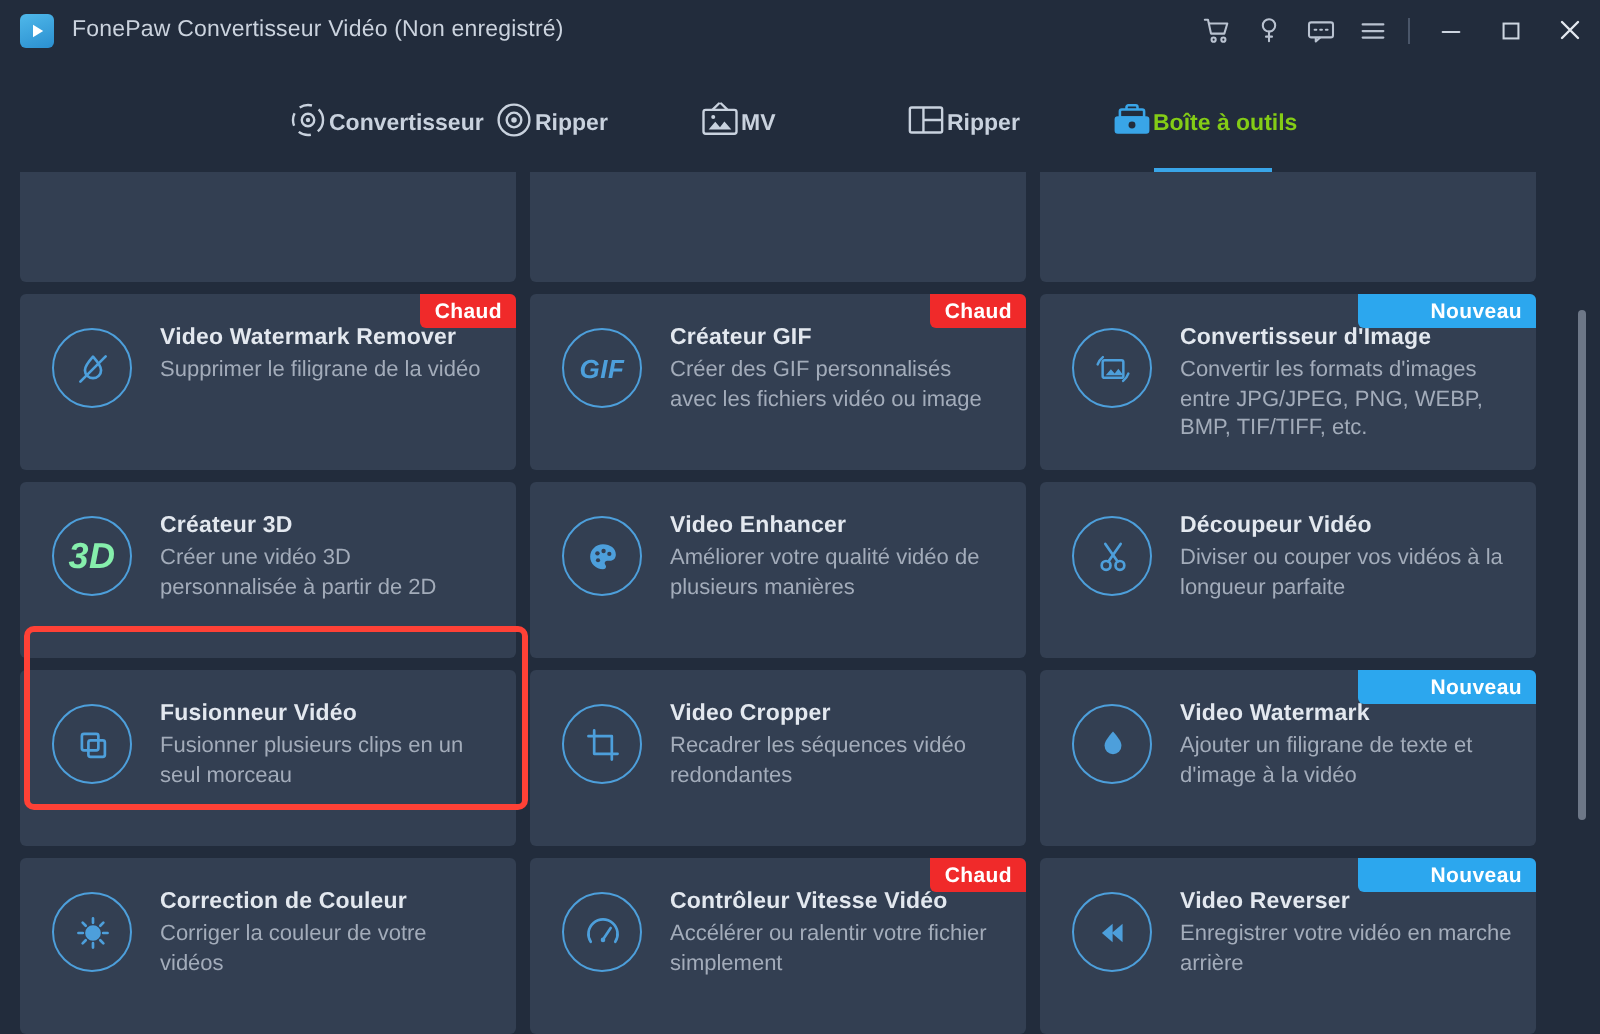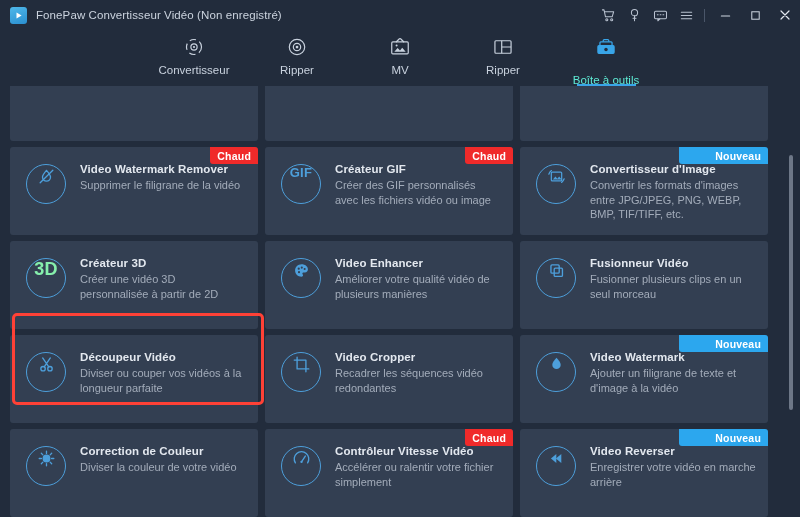--- a/index.html
+++ b/index.html
@@ -49,28 +49,29 @@
 
   
   .navbar {
     position: absolute; top: 30px; left: 0; width: 800px; height: 56px;
     background: #222c3c;
     display: flex; align-items: flex-start; justify-content: center;
   }
   .nav-list { display: flex; align-items: flex-start; gap: 0; }
   .nav-item {
     width: 103px; height: 56px; position: relative;
-    display: flex; flex-direction: column; align-items: center;
+    display: flex; flex-direction: row; align-items: center;
     justify-content: flex-start; padding-top: 4px;
     color: #c9d2de;
+    font-weight: bold;
   }
   .nav-ico { height: 26px; display:flex; align-items:center; justify-content:center; }
   .nav-ico svg { display: block; }
   .nav-label { font-size: 11.5px; margin-top: 4px; white-space: nowrap; }
-  .nav-item.active { color: #5eead4; justify-content: space-between; }
+  .nav-item.active { color: #84cc16; }
   .nav-underline {
     position: absolute; bottom: 0; left: 22px; right: 22px; height: 2px;
     background: #39a5e8;
   }
 
   
   .content {
     position: absolute; top: 86px; left: 0; width: 800px; height: 431px;
     background: #222c3c; overflow: hidden;
   }
@@ -83,22 +84,23 @@
     width: 248px; height: 88px;
     background: #333f52;
     border-radius: 3px;
     padding: 14px 12px 0 12px;
     display: flex; align-items: flex-start;
   }
   .card.empty { }
   .card-ico {
     width: 40px; height: 40px; flex: none; margin-top: 3px; margin-left: 4px;
     border: 1.6px solid #4d9fdb; border-radius: 50%;
-    display: flex; align-items: flex-start; justify-content: center;
+    display: flex; align-items: center; justify-content: center;
     color: #4d9fdb;
+    font-style: italic;
   }
   .card-ico svg { display: block; }
   .card-ico .gif-txt { font-size: 13px; font-weight: bold; color: #4d9fdb; letter-spacing: .3px; }
   .card-ico .d3-txt  { font-size: 18px; font-weight: bold; color: #86efac; letter-spacing: .3px; }
   .card-txt { margin-left: 14px; padding-top: 2px; min-width: 0; }
   .card-title {
     color: #e3e8ef; font-size: 11.5px; font-weight: bold;
     letter-spacing: .1px; white-space: nowrap;
   }
   .card-desc {
@@ -323,47 +325,47 @@
           </svg>
         </span>
         <span class="card-txt">
           <span class="card-title" style="display:block">Video Enhancer</span>
           <span class="card-desc" style="display:block">Améliorer votre qualité vidéo de plusieurs manières</span>
         </span>
       </div>
 
       <div class="card">
         <span class="card-ico">
-          <svg width="23" height="23" viewBox="0 0 24 24" fill="none" stroke="#4d9fdb" stroke-width="1.4" stroke-linejoin="round">
-            <rect x="6.2" y="6.2" width="8.6" height="8.6" rx="1.1"></rect>
-            <rect x="9.6" y="9.6" width="8.6" height="8.6" rx="1.1"></rect>
-          </svg>
-        </span>
-        <span class="card-txt">
-          <span class="card-title" style="display:block">Fusionneur Vidéo</span>
-          <span class="card-desc" style="display:block">Fusionner plusieurs clips en un seul morceau</span>
-        </span>
-      </div>
-
-      <div class="card">
-        <span class="card-ico">
           <svg width="23" height="23" viewBox="0 0 24 24" fill="none" stroke="#4d9fdb" stroke-width="1.4" stroke-linecap="round" stroke-linejoin="round">
             <circle cx="8.4" cy="16.4" r="2.3"></circle>
             <circle cx="15.6" cy="16.4" r="2.3"></circle>
             <path d="M9.6 14.4L16 5.2M14.4 14.4L8 5.2"></path>
           </svg>
         </span>
         <span class="card-txt">
           <span class="card-title" style="display:block">Découpeur Vidéo</span>
           <span class="card-desc" style="display:block">Diviser ou couper vos vidéos à la longueur parfaite</span>
         </span>
       </div>
 
       <div class="card">
         <span class="card-ico">
+          <svg width="23" height="23" viewBox="0 0 24 24" fill="none" stroke="#4d9fdb" stroke-width="1.4" stroke-linejoin="round">
+            <rect x="6.2" y="6.2" width="8.6" height="8.6" rx="1.1"></rect>
+            <rect x="9.6" y="9.6" width="8.6" height="8.6" rx="1.1"></rect>
+          </svg>
+        </span>
+        <span class="card-txt">
+          <span class="card-title" style="display:block">Fusionneur Vidéo</span>
+          <span class="card-desc" style="display:block">Fusionner plusieurs clips en un seul morceau</span>
+        </span>
+      </div>
+
+      <div class="card">
+        <span class="card-ico">
           <svg width="23" height="23" viewBox="0 0 24 24" fill="none" stroke="#4d9fdb" stroke-width="1.4" stroke-linecap="round" stroke-linejoin="round">
             <path d="M7.4 4.4v12.2h12.2"></path>
             <path d="M4.4 7.4h12.2v12.2"></path>
           </svg>
         </span>
         <span class="card-txt">
           <span class="card-title" style="display:block">Video Cropper</span>
           <span class="card-desc" style="display:block">Recadrer les séquences vidéo redondantes</span>
         </span>
       </div>
@@ -383,21 +385,21 @@
 
       <div class="card">
         <span class="card-ico">
           <svg width="23" height="23" viewBox="0 0 24 24" fill="none" stroke="#4d9fdb" stroke-width="1.4" stroke-linecap="round">
             <circle cx="12" cy="12" r="3.4" fill="#4d9fdb"></circle>
             <path d="M12 4.4v2.3M12 17.3v2.3M4.4 12h2.3M17.3 12h2.3M6.6 6.6l1.6 1.6M15.8 15.8l1.6 1.6M17.4 6.6l-1.6 1.6M8.2 15.8l-1.6 1.6"></path>
           </svg>
         </span>
         <span class="card-txt">
           <span class="card-title" style="display:block">Correction de Couleur</span>
-          <span class="card-desc" style="display:block">Diviser la couleur de votre vidéo</span>
+          <span class="card-desc" style="display:block">Corriger la couleur de votre vidéos</span>
         </span>
       </div>
 
       <div class="card">
         <span class="badge hot">Chaud</span>
         <span class="card-ico">
           <svg width="23" height="23" viewBox="0 0 24 24" fill="none" stroke="#4d9fdb" stroke-width="1.4" stroke-linecap="round">
             <path d="M5.6 16.6a7.6 7.6 0 1112.8 0"></path>
             <path d="M12 15.4L16 9.4"></path>
             <circle cx="12" cy="15.6" r="1.2" fill="#4d9fdb" stroke="none"></circle>

